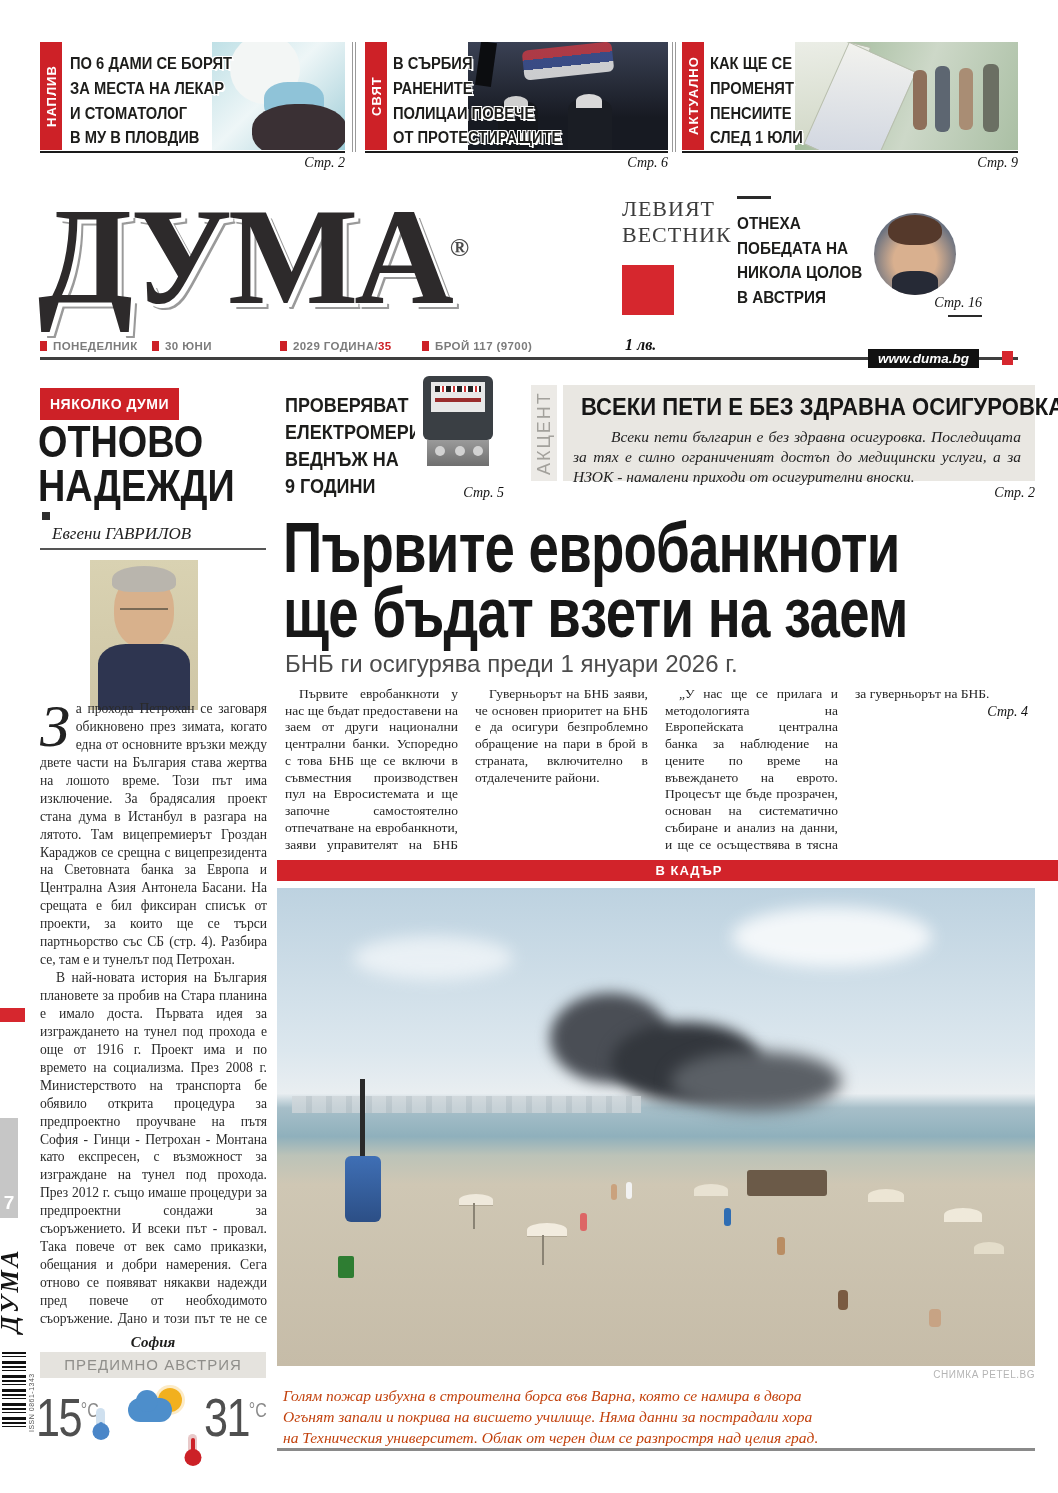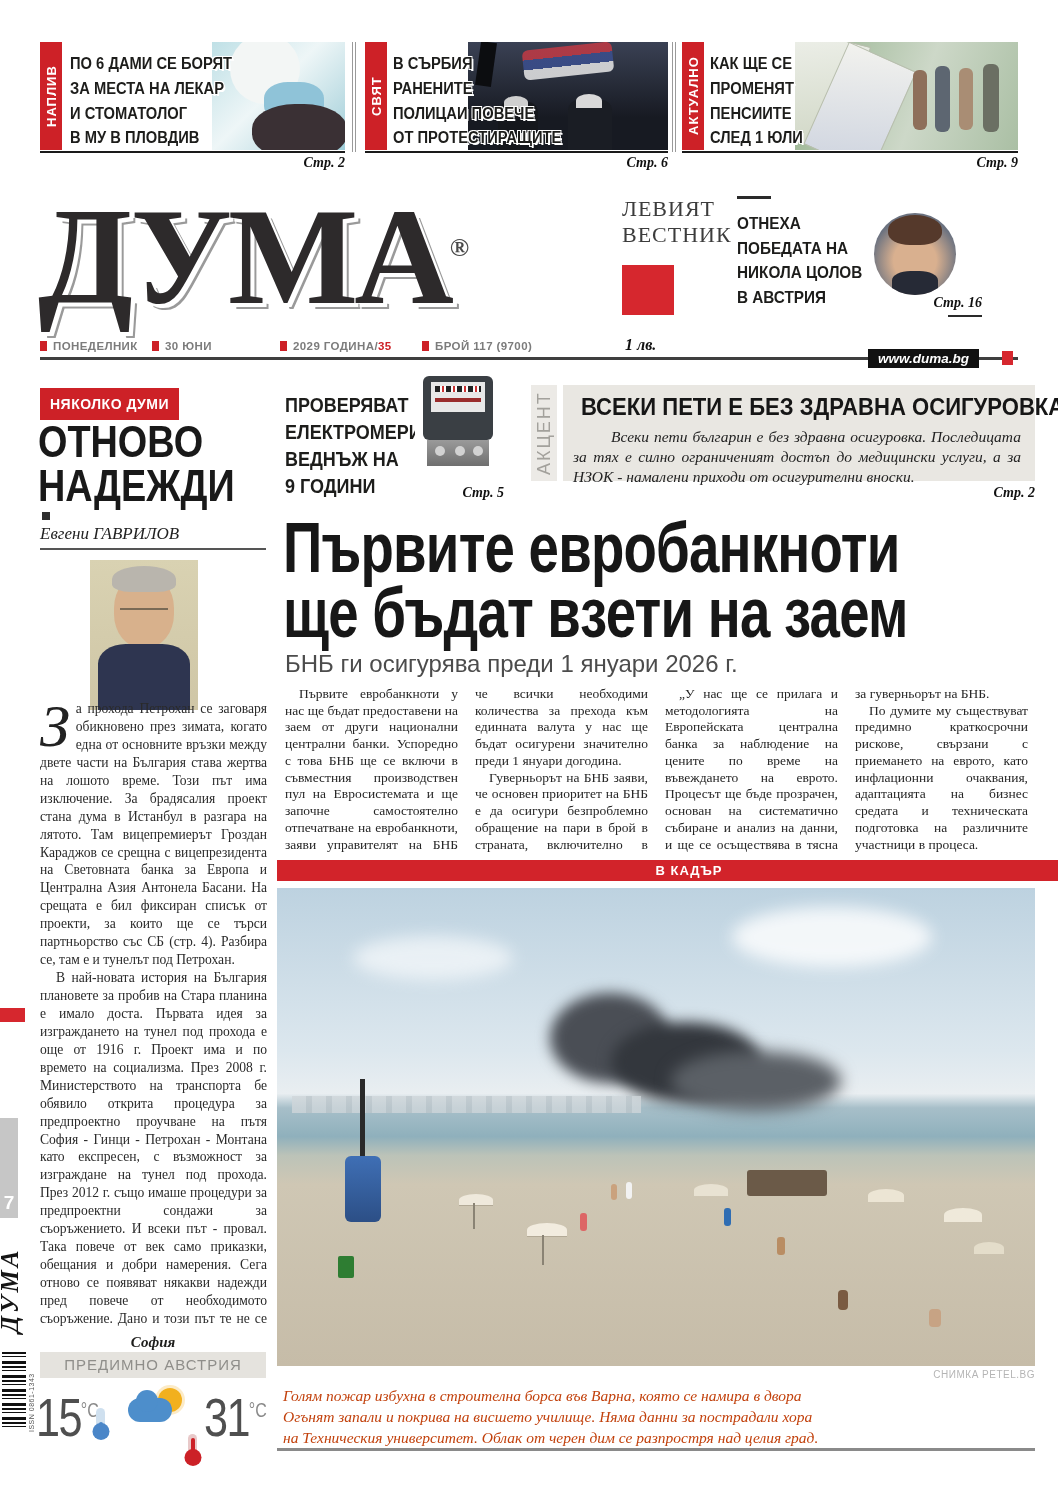--- a/index.html
+++ b/index.html
@@ -9,21 +9,21 @@
   .abs{position:absolute}
 
   
   .tag{background:#cd2127;color:#fff;font-weight:700;font-size:13px;letter-spacing:1px;
        writing-mode:vertical-rl;transform:rotate(180deg);text-align:center;
        display:flex;align-items:center;justify-content:center}
   .tease-head{font-weight:700;color:#1d1d1b;z-index:3}
   .tease-head span{display:block;font-size:16px;line-height:1.55;transform:scaleX(.92);transform-origin:0 50%;white-space:nowrap;
        text-shadow:-1px -1px 0 #fff,1px -1px 0 #fff,-1px 1px 0 #fff,1px 1px 0 #fff,2px 2px 0 #fff}
   .rule2{background:#1a1a1a;height:2px}
-  .pageref{font-family:"Liberation Serif",serif;font-style:italic;font-weight:700;font-size:14px;color:#111;text-align:right}
+  .pageref{font-family:"Liberation Serif",serif;font-style:italic;font-weight:400;font-size:14px;color:#111;text-align:right}
   .vdiv{width:4px;border-left:1px solid #9a9a9a;border-right:1px solid #9a9a9a}
 
   .ph{overflow:hidden;position:absolute}
   .ph div{position:absolute}
 
   
   .logo{font-family:"Liberation Serif",serif;font-weight:700;font-size:138px;line-height:1;color:#2d2a2b;
         letter-spacing:-4px;text-shadow:4px 4px 0 #fff,6px 6px 0 #9a9a9a}
   .logo .reg{font-size:26px;letter-spacing:0;vertical-align:super;text-shadow:none;color:#4a4a4a}
   .tagline{font-family:"Liberation Serif",serif;font-size:22px;letter-spacing:1px;color:#3c3c3c;line-height:1.2}
@@ -175,21 +175,21 @@
   <div class="abs" style="left:40px;top:357px;width:978px;height:3px;background:#3f3f3f"></div>
   <div class="abs webbox" style="left:868px;top:349px">www.duma.bg</div>
   <div class="abs redsq" style="left:1002px;top:351px;width:11px;height:14px"></div>
 
   <div class="abs rubric" style="left:40px;top:388px">НЯКОЛКО ДУМИ</div>
   <div class="abs optitle" style="left:38px;top:420px">
     <span>ОТНОВО</span>
     <span>НАДЕЖДИ</span>
   </div>
   <div class="abs bullet" style="left:42px;top:512px"></div>
-  <div class="abs author" style="left:40px;top:524px">Евгени ГАВРИЛОВ</div>
+  <div class="abs author" style="left:52px;top:524px">Евгени ГАВРИЛОВ</div>
   <div class="abs" style="left:40px;top:548px;width:226px;height:2px;background:#555"></div>
   <div class="abs ph" style="left:90px;top:560px;width:108px;height:150px;background:linear-gradient(180deg,#d9d2b2,#cfc6a6)">
     <div style="left:24px;top:14px;width:60px;height:74px;border-radius:46%;background:#d8b18c"></div>
     <div style="left:22px;top:6px;width:64px;height:26px;border-radius:50% 50% 30% 30%;background:#b9b5ad"></div>
     <div style="left:30px;top:48px;width:48px;height:8px;border-top:2px solid #7a6a55"></div>
     <div style="left:8px;top:84px;width:92px;height:66px;border-radius:30% 30% 0 0;background:#2e3550"></div>
   </div>
   <div class="abs opbody" style="left:40px;top:700px;width:227px;height:628px;overflow:hidden">
     <p><span class="dropcap">З</span><span>а прохода Петрохан се заговаря обикновено през зимата, когато една от основните връзки между двете части на България става жертва на лошото време. Този път има изключение. За брадясалия проект стана дума в Истанбул в разгара на лятото. Там вицепремиерът Гроздан Караджов се срещна с вицепрезидента на Световната банка за Европа и Централна Азия Антонела Басани. На срещата е бил фиксиран списък от проекти, за които ще се търси партньорство със СБ (стр. 4). Разбира се, там е и тунелът под Петрохан.</span></p>
     <p class="ind">В най-новата история на България плановете за пробив на Стара планина е имало доста. Първата идея за изграждането на тунел под прохода е още от 1916 г. Проект има и по времето на социализма. През 2008 г. Министерството на транспорта бе обявило открита процедура за предпроектно проучване на пътя София - Гинци - Петрохан - Монтана като експресен, с възможност за изграждане на тунел под прохода. През 2012 г. също имаше процедури за предпроектни сондажи за съоръжението. И всеки път - провал. Така повече от век само приказки, обещания и добри намерения. Сега отново се появяват някакви надежди пред повече от необходимото съоръжение. Дано и този път те не се окажат напразни.</p>
@@ -241,29 +241,27 @@
   <div class="abs mainhead" style="left:283px;top:516px">
     <span>Първите евробанкноти</span>
     <span>ще бъдат взети на заем</span>
   </div>
   <div class="abs subhead" style="left:285px;top:650px">БНБ ги осигурява преди 1 януари 2026 г.</div>
   <div class="abs cols" style="left:285px;top:686px;width:750px;height:168px;overflow:hidden">
     <div class="col">
       <p class="ind">Първите евробанкноти у нас ще бъдат предоставени на заем от други национални централни банки. Успоредно с това БНБ ще се включи в съвместния производствен пул на Евросистемата и ще започне самостоятелно отпечатване на евробанкноти, заяви управителят на БНБ Димитър Радев. Той добави,</p>
     </div>
     <div class="col">
-      <p>че всички необходими количества за прехода към единната валута у нас ще бъдат осигурени значително преди 1 януари догодина.</p>
       <p class="ind">Гуверньорът на БНБ заяви, че основен приоритет на БНБ е да осигури безпроблемно обращение на пари в брой в страната, включително в отдалечените райони.</p>
     </div>
     <div class="col">
       <p class="ind">„У нас ще се прилага и методологията на Европейската централна банка за наблюдение на цените по време на въвеждането на еврото. Процесът ще бъде прозрачен, основан на систематично събиране и анализ на данни, и ще се осъществява в тясна междуинституционална координация“, отбеля-</p>
     </div>
     <div class="col">
       <p>за гуверньорът на БНБ.</p>
-      <p class="ind">По думите му съществуват предимно краткосрочни рискове, свързани с приемането на еврото, като инфлационни очаквания, адаптацията на бизнес средата и техническата подготовка на различните участници в процеса.</p>
       <div class="pageref">Стр. 4</div>
     </div>
   </div>
 
   <div class="abs kadur" style="left:277px;top:860px;width:824px;height:21px">В КАДЪР</div>
 
   <div class="abs ph" style="left:277px;top:888px;width:758px;height:478px;background:linear-gradient(180deg,#bdd2e0 0%,#dce7ee 34%,#e9eef1 43%,#a7bfc9 46%,#8fb0bc 52%,#bcc3b8 56%,#cfc7b4 62%,#c6bca8 100%)">
     <div style="left:60%;top:4%;width:200px;height:60px;border-radius:50%;background:#fff;opacity:.8;filter:blur(8px)"></div>
     <div style="left:10%;top:10%;width:160px;height:44px;border-radius:50%;background:#fff;opacity:.6;filter:blur(8px)"></div>
     <div style="left:36%;top:22%;width:120px;height:90px;border-radius:50%;background:#4a4e55;filter:blur(7px)"></div>

